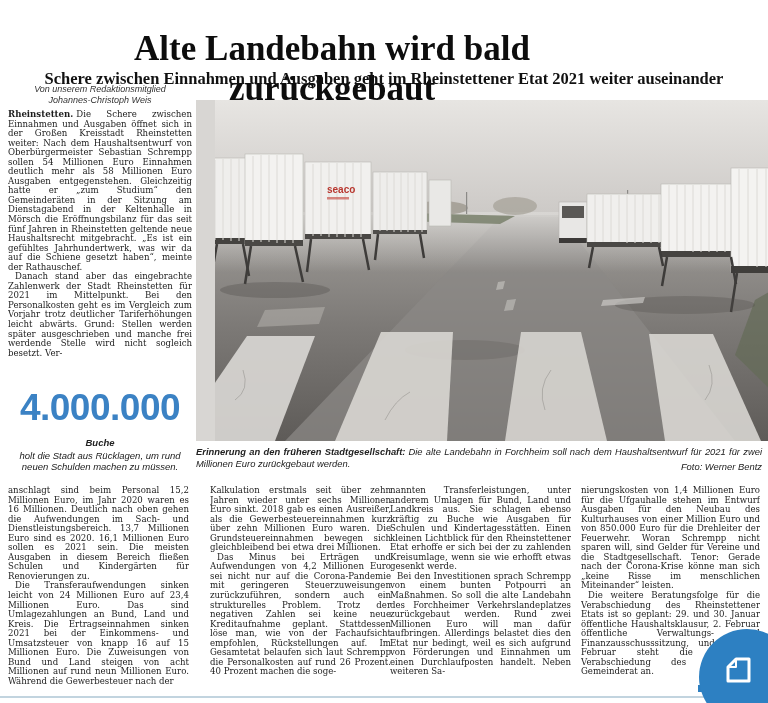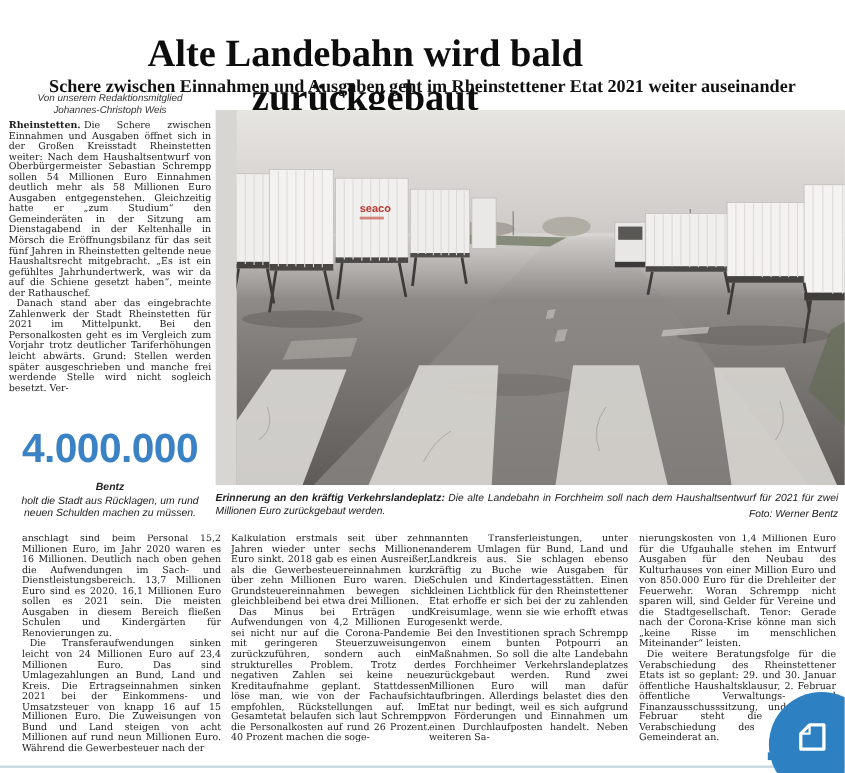--- a/index.html
+++ b/index.html
@@ -39,21 +39,21 @@
   .photo{left:196px;top:100px;width:566px;height:341px;overflow:hidden;background:#d8d6d3;padding-left:19px;}
   .caption{left:196px;top:446px;width:566px;height:27px;
            font-family:"Liberation Sans",sans-serif;font-style:italic;font-size:9.4px;
            line-height:11.5px;color:#222;text-align:justify;}
   .caption .cap-lead{font-weight:700;margin-right:3px;}
   .credit{position:absolute;right:0;bottom:1px;background:#fff;padding-left:6px;
           }
 
   
   .bcol{top:486px;height:209px;overflow:hidden;}
-  .bcol1{left:8px;width:181px;margin-left:12px;}
+  .bcol1{left:8px;width:181px;}
   .bcol2{left:199px;width:181px;margin-left:11px;}
   .bcol3{left:390px;width:181px;}
   .bcol4{left:581px;width:179px;}
   .bcol p + p{margin-top:0;}
 
   .comment-tag{position:absolute;right:0;bottom:1px;font-size:8.6px;background:transparent;
                white-space:nowrap;}
   .comment-square{display:inline-block;width:7px;height:7px;background:#2d7fc0;
                   margin-right:4px;vertical-align:-1px;}
 
@@ -78,21 +78,21 @@
     <div>Johannes-Christoph Weis</div>
   </div>
 
   <div class="abs upper-left bodytext">
     <p><span class="lead-loc">Rheinstetten.</span><span>Die Schere zwischen Einnahmen und Ausgaben öffnet sich in der Großen Kreisstadt Rheinstetten weiter: Nach dem Haushaltsentwurf von Oberbürgermeister Sebastian Schrempp sollen 54 Millionen Euro Einnahmen deutlich mehr als 58 Millionen Euro Ausgaben entgegenstehen. Gleichzeitig hatte er „zum Studium“ den Gemeinderäten in der Sitzung am Dienstagabend in der Keltenhalle in Mörsch die Eröffnungsbilanz für das seit fünf Jahren in Rheinstetten geltende neue Haushaltsrecht mitgebracht. „Es ist ein gefühltes Jahrhundertwerk, was wir da auf die Schiene gesetzt haben“, meinte der Rathauschef.</span></p>
     <p class="indent">Danach stand aber das eingebrachte Zahlenwerk der Stadt Rheinstetten für 2021 im Mittelpunkt. Bei den Personalkosten geht es im Vergleich zum Vorjahr trotz deutlicher Tariferhöhungen leicht abwärts. Grund: Stellen werden später ausgeschrieben und manche frei werdende Stelle wird nicht sogleich besetzt. Ver-</p>
   </div>
 
   <div class="abs bignum-block">
     <div class="bignum">4.000.000</div>
-    <div class="bignum-unit">Bentz</div>
+    <div class="bignum-unit">Buche</div>
     <div class="bignum-cap">holt die Stadt aus Rücklagen, um rund neuen Schulden machen zu müssen.</div>
   </div>
 
   <div class="abs photo">
     <svg width="566" height="341" viewBox="0 0 566 341">
       <defs>
         <linearGradient id="sky" x1="0" y1="0" x2="0" y2="1">
           <stop offset="0" stop-color="#e7e5e2"></stop>
             <stop offset="1" stop-color="#cbc8c5"></stop>
         </linearGradient>
@@ -195,21 +195,21 @@
         <polygon points="600,341 680,341 614,238 560,238" opacity="0.85"></polygon>
       </g>
 
       <g stroke="#8a8782" stroke-width="0.8" fill="none" opacity="0.6">
         <path d="M20,300 q15,-10 8,-30 M170,320 q10,-20 25,-28 M330,310 q-8,-22 6,-40 M490,300 q12,-15 4,-35"></path>
       </g>
     </svg>
   </div>
 
   <div class="abs caption">
-    <span class="cap-lead">Erinnerung an den kräftig Verkehrslandeplatz:</span><span>Die alte Landebahn in Forchheim soll nach dem Haushaltsentwurf für 2021 für zwei Millionen Euro zurückgebaut werden.</span>
+    <span class="cap-lead">Erinnerung an den früheren Stadtgesellschaft:</span><span>Die alte Landebahn in Forchheim soll nach dem Haushaltsentwurf für 2021 für zwei Millionen Euro zurückgebaut werden.</span>
     <span class="credit">Foto: Werner Bentz</span>
   </div>
 
   <div class="abs bcol bcol1 bodytext">
     <p>anschlagt sind beim Personal 15,2 Millionen Euro, im Jahr 2020 waren es 16 Millionen. Deutlich nach oben gehen die Aufwendungen im Sach- und Dienstleistungsbereich. 13,7 Millionen Euro sind es 2020. 16,1 Millionen Euro sollen es 2021 sein. Die meisten Ausgaben in diesem Bereich fließen Schulen und Kindergärten für Renovierungen zu.</p>
     <p class="indent">Die Transferaufwendungen sinken leicht von 24 Millionen Euro auf 23,4 Millionen Euro. Das sind Umlagezahlungen an Bund, Land und Kreis. Die Ertragseinnahmen sinken 2021 bei der Einkommens- und Umsatzsteuer von knapp 16 auf 15 Millionen Euro. Die Zuweisungen von Bund und Land steigen von acht Millionen auf rund neun Millionen Euro. Während die Gewerbesteuer nach der</p>
   </div>
   <div class="abs bcol bcol2 bodytext">
     <p>Kalkulation erstmals seit über zehn Jahren wieder unter sechs Millionen Euro sinkt. 2018 gab es einen Ausreißer, als die Gewerbesteuereinnahmen kurz über zehn Millionen Euro waren. Die Grundsteuereinnahmen bewegen sich gleichbleibend bei etwa drei Millionen.</p>
     <p class="indent">Das Minus bei Erträgen und Aufwendungen von 4,2 Millionen Euro sei nicht nur auf die Corona-Pandemie mit geringeren Steuerzuweisungen zurückzuführen, sondern auch ein strukturelles Problem. Trotz der negativen Zahlen sei keine neue Kreditaufnahme geplant. Stattdessen löse man, wie von der Fachaufsicht empfohlen, Rückstellungen auf. Im Gesamtetat belaufen sich laut Schrempp die Personalkosten auf rund 26 Prozent. 40 Prozent machen die soge-</p>

